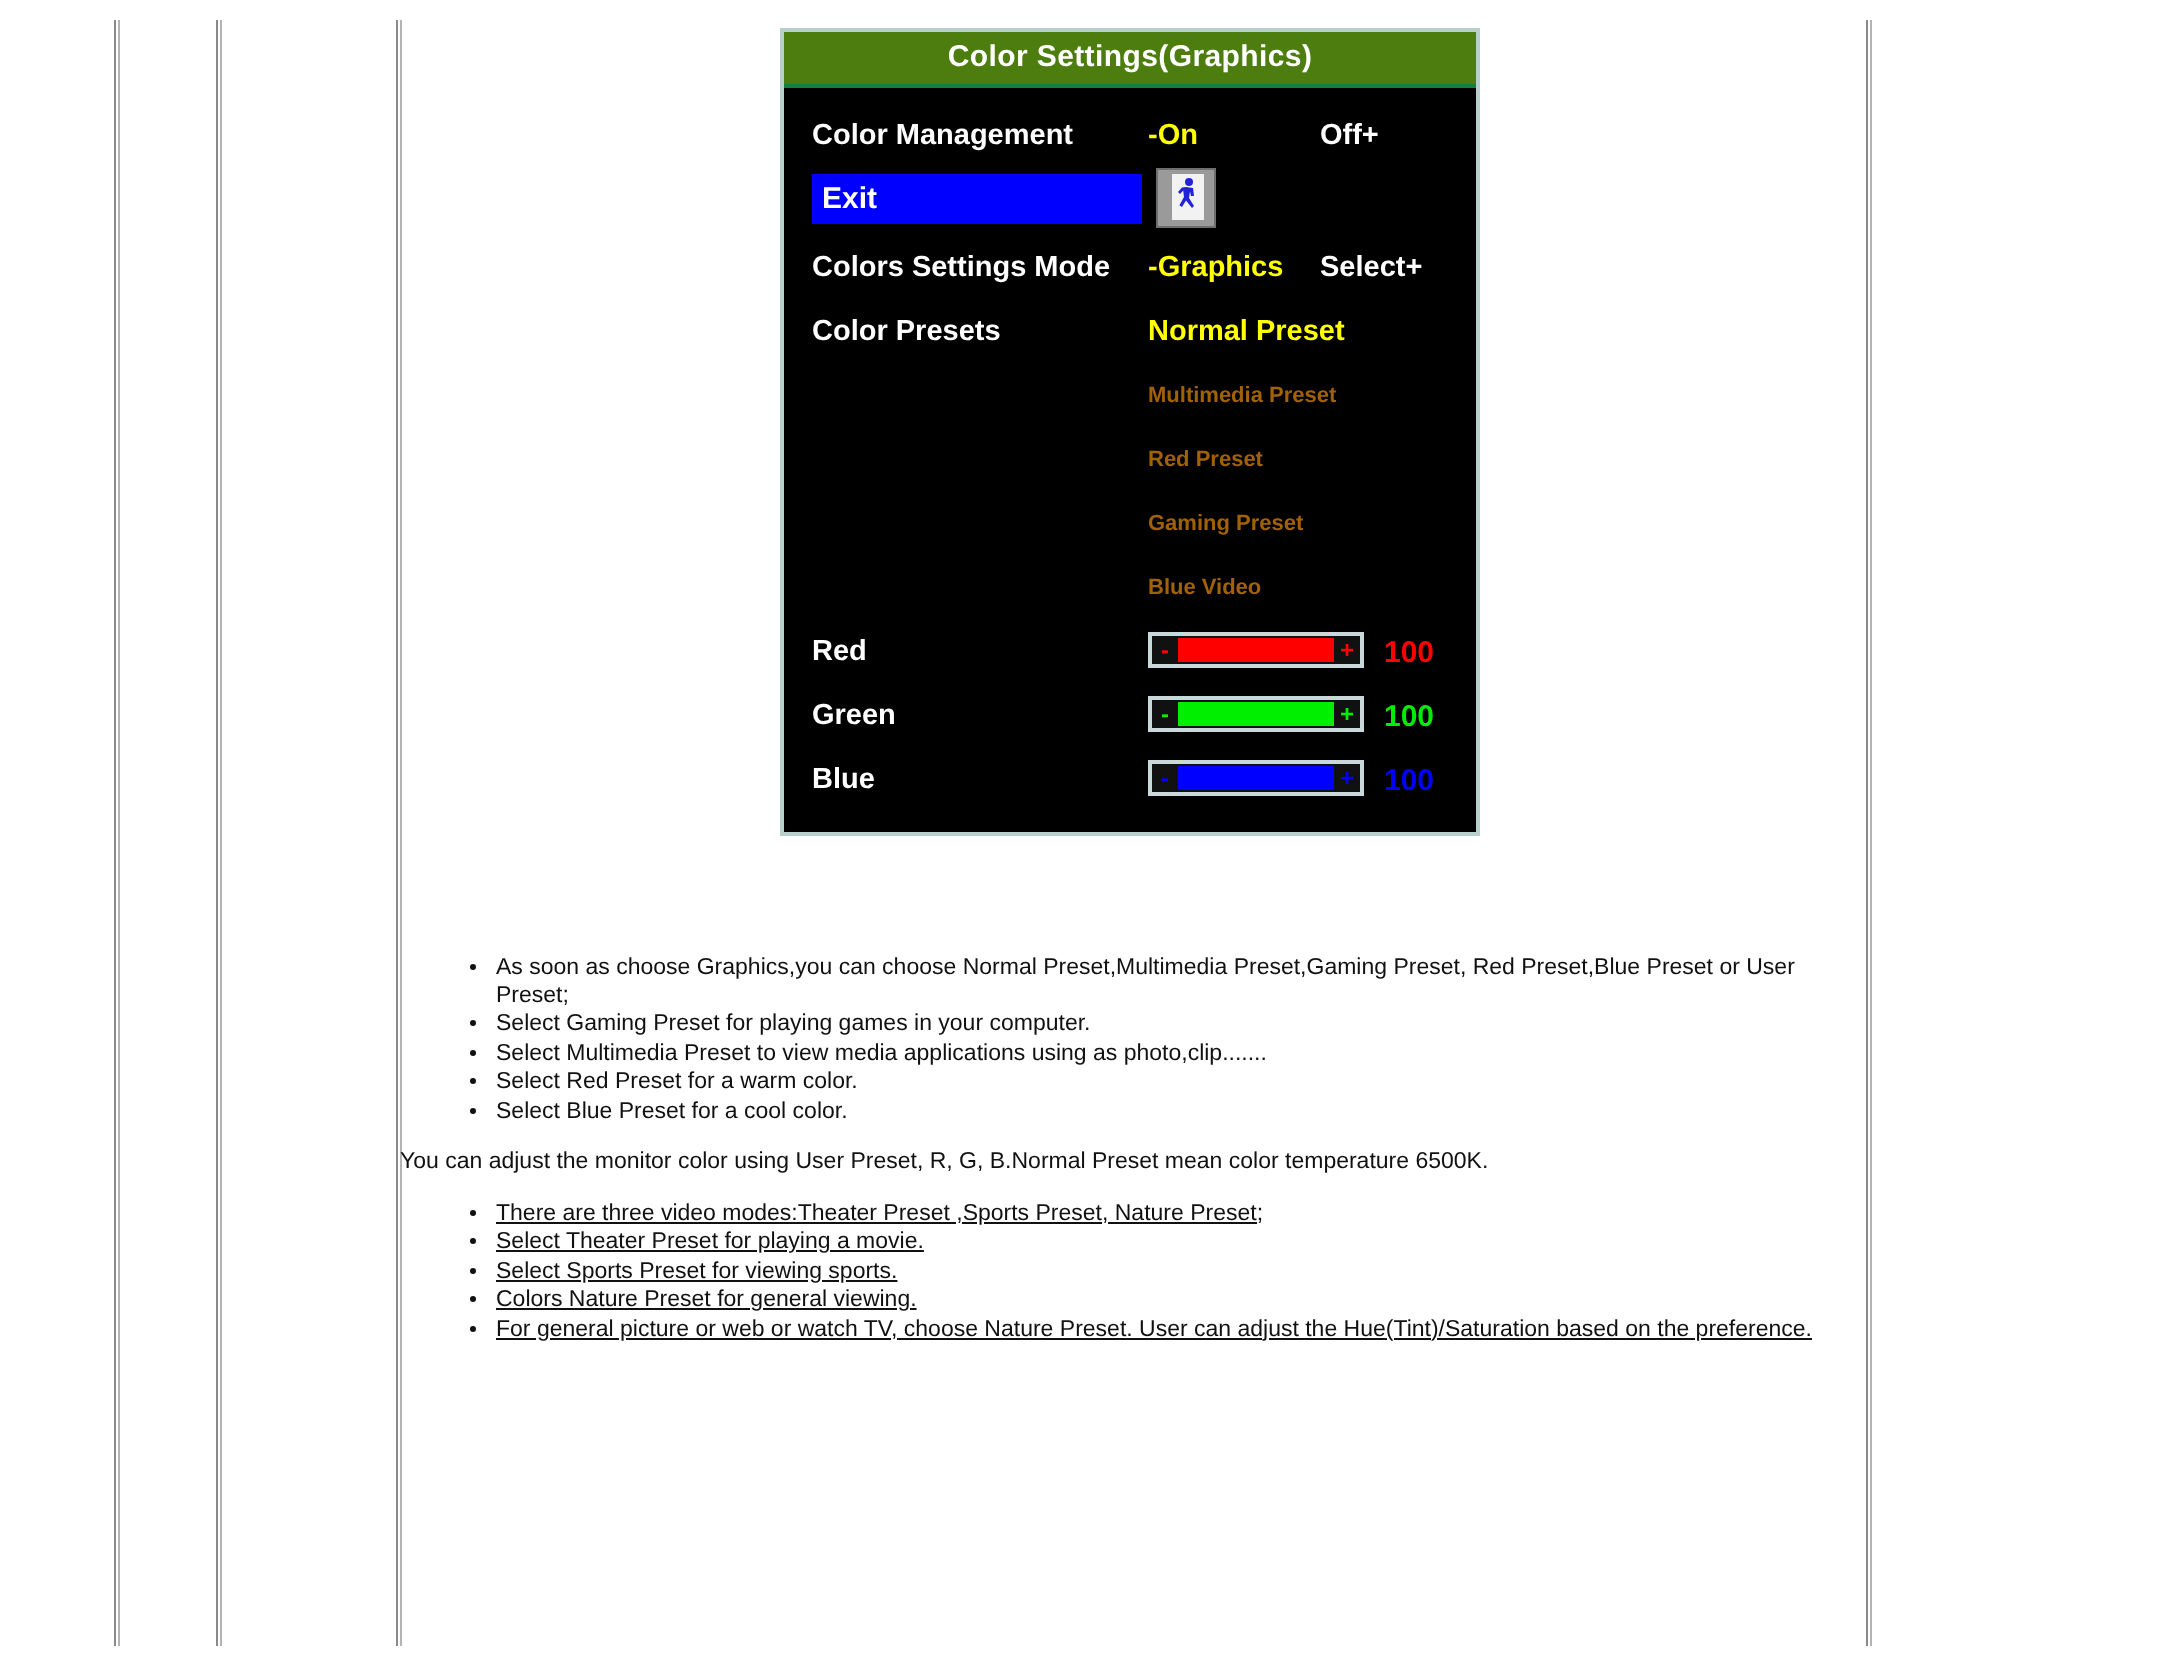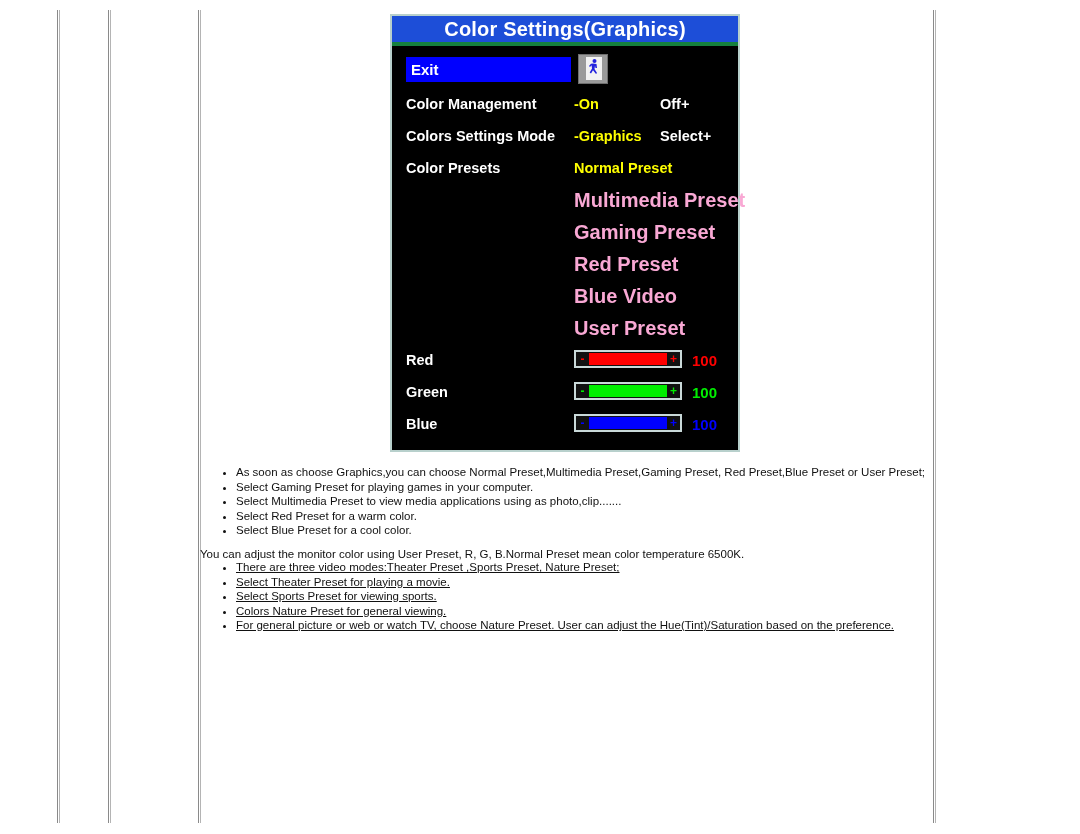--- a/index.html
+++ b/index.html
@@ -47,24 +47,24 @@
     width: 350px;
     background: #000000;
     border: 2px solid #b8d0cc;
     box-sizing: border-box;
   }
   #osd-title {
     height: 26px;
     line-height: 26px;
     text-align: center;
     color: #ffffff;
-    font-size: 20px;
-    font-weight: bold;
-    background: #1d4ed8;
-    border-bottom: 4px solid #15803d;
+    font-size: 15px;
+    font-weight: bold;
+    background: #4d7c0f;
+    border-bottom: 2px solid #15803d;
     letter-spacing: 0.2px;
   }
   #osd-body {
     padding: 8px 0 10px 0;
     background: #000000;
   }
 
   .osd-row {
     position: relative;
     height: 32px;
@@ -133,23 +133,23 @@
     height: 23px;
     background: #f2f2f2;
   }
   #exit-icon svg { position: absolute; left: 7px; top: 2px; }
 
   
   .preset-row { height: 32px; }
   .preset-text {
     position: absolute;
     left: 182px;
-    font-size: 20px;
-    font-weight: bold;
-    color: #f9a8d4;
+    font-size: 11px;
+    font-weight: bold;
+    color: #a16207;
     white-space: nowrap;
   }
 
   
   .slider-row { height: 32px; }
   .slider-wrap {
     position: absolute;
     left: 182px;
     top: 6px;
     width: 108px;
@@ -183,21 +183,21 @@
   #doc-text {
     position: absolute;
     left: 200px;
     top: 466px;
     width: 730px;
     font-size: 11.5px;
     line-height: 13.5px;
     color: #111111;
   }
   #doc-text ul {
-    margin: 0;
+    margin: 12px;
     padding: 0 0 0 36px;
     list-style: disc;
   }
   #doc-text li {
     margin: 0 0 1px 0;
     padding: 0;
   }
   #doc-text p.para {
     margin: 10px 0 0 0;
     padding: 0;
@@ -210,66 +210,63 @@
 <div class="vrule" id="rule-1"></div>
 <div class="vrule" id="rule-2"></div>
 <div class="vrule" id="rule-3"></div>
 <div class="vrule" id="rule-4"></div>
 
 <div id="osd-panel">
 
   <div id="osd-title">Color Settings(Graphics)</div>
 
   <div id="osd-body">
+
+    <div class="osd-row">
+      <span class="osd-label">Color Management</span>
+      <span class="osd-value val-sel">-On</span>
+      <span class="osd-value2">Off+</span>
+    </div>
 
     <div class="osd-row" id="row-exit">
       <div id="exit-highlight"></div>
       <div id="exit-label">Exit</div>
       <div id="exit-icon">
         <div class="door"></div>
         <svg width="16" height="23" viewBox="0 0 16 23">
           <g fill="#2222dd">
             <circle cx="8.5" cy="4" r="2"></circle>
             <path d="M7 6.5 L10.5 7 L11 11 L9.5 11 L9 8.8 L8.5 12 L11 16 L10 17 L7 13.2 L5 16.5 L3.7 15.6 L6 11.5 L5.6 8.2 L4 10 L3 9 L5 6.8 Z"></path>
           </g>
         </svg>
       </div>
     </div>
 
     <div class="osd-row">
-      <span class="osd-label">Color Management</span>
-      <span class="osd-value val-sel">-On</span>
-      <span class="osd-value2">Off+</span>
-    </div>
-
-    <div class="osd-row">
       <span class="osd-label">Colors Settings Mode</span>
       <span class="osd-value val-sel">-Graphics</span>
       <span class="osd-value2">Select+</span>
     </div>
 
     <div class="osd-row">
       <span class="osd-label">Color Presets</span>
       <span class="osd-value val-sel">Normal Preset</span>
     </div>
 
     <div class="osd-row preset-row">
       <span class="preset-text">Multimedia Preset</span>
     </div>
     <div class="osd-row preset-row">
+      <span class="preset-text">Red Preset</span>
+    </div>
+    <div class="osd-row preset-row">
       <span class="preset-text">Gaming Preset</span>
-    </div>
-    <div class="osd-row preset-row">
-      <span class="preset-text">Red Preset</span>
     </div>
     <div class="osd-row preset-row">
       <span class="preset-text">Blue Video</span>
-    </div>
-    <div class="osd-row preset-row">
-      <span class="preset-text">User Preset</span>
     </div>
 
     <div class="osd-row slider-row">
       <span class="osd-label">Red</span>
       <div class="slider-wrap">
         <span class="slider-minus" style="color:#ff0000">-</span>
         <div class="slider-fill" style="background:#ff0000"></div>
         <span class="slider-plus" style="color:#ff0000">+</span>
       </div>
       <span class="slider-num" style="color:#ff0000">100</span>

